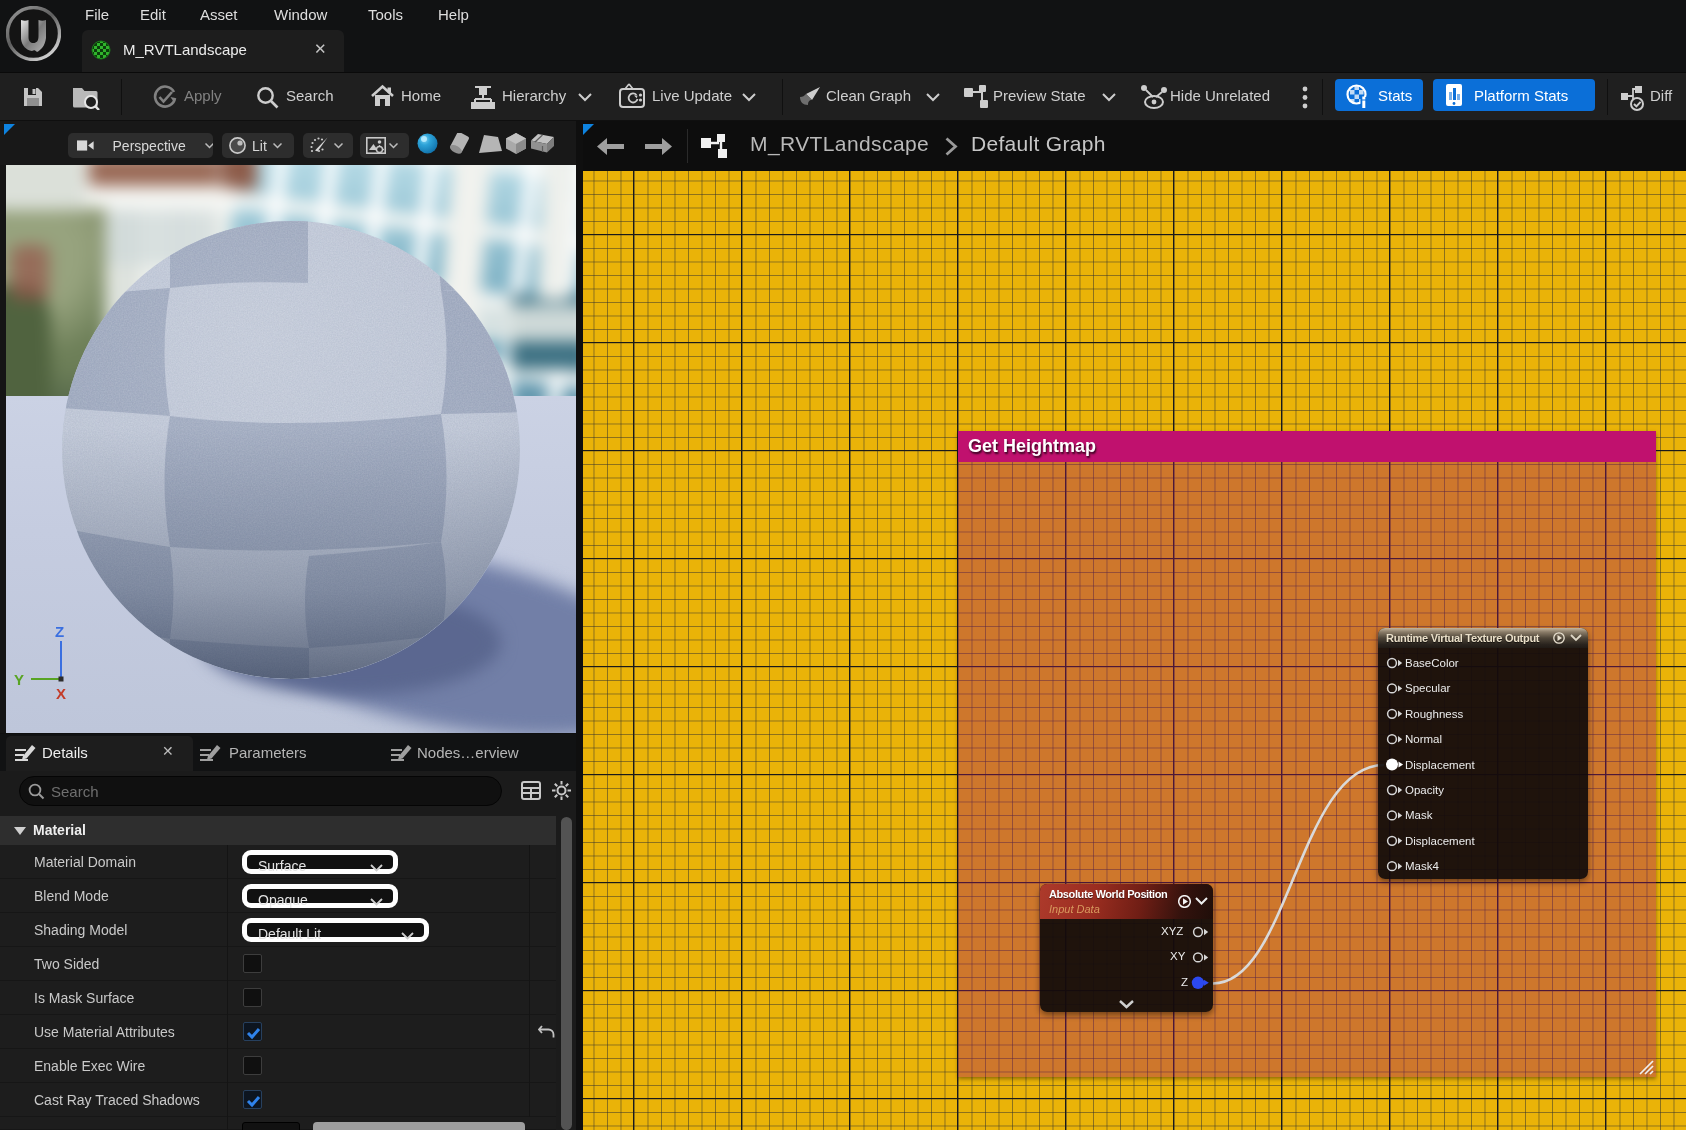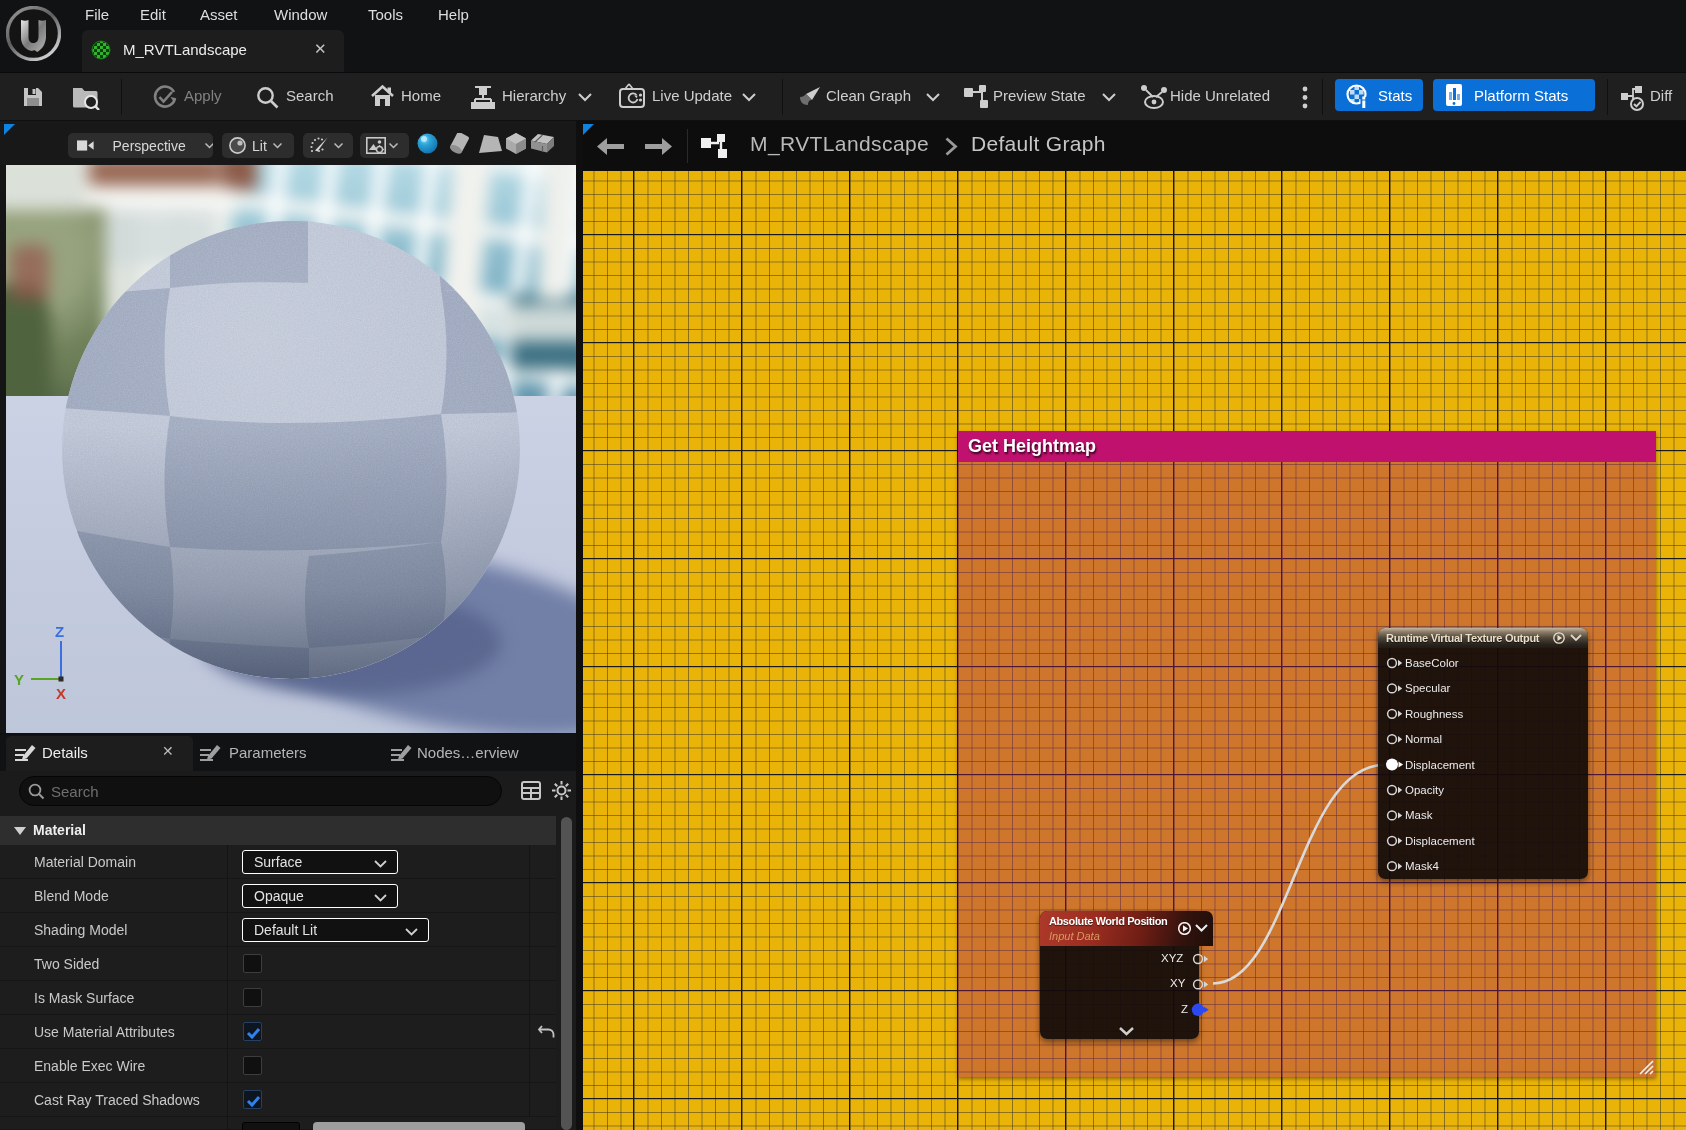--- a/index.html
+++ b/index.html
@@ -33,22 +33,22 @@
 #dtab1 { position:absolute; left:6px; top:2px; width:187px; height:35px; background:#1d1d1d; border-radius:5px 5px 0 0;}
 #dsearchrow { position:absolute; left:0; top:37px; width:576px; height:45px; background:#1b1b1b; }
 #dsearch { position:absolute; left:19px; top:5px; width:483px; height:30px; background:#101010;
   border:1px solid #050505; border-radius:15px; }
 #dbody { position:absolute; left:0; top:82px; width:576px; height:314px; background:#1b1b1b; }
 #dcat { position:absolute; left:0; top:0; width:556px; height:29px; background:#2e2e2e; }
 .drow { position:absolute; left:0; width:556px; height:34px; background:#1d1d1d; border-bottom:1px solid #161616; }
 .dlabel { position:absolute; left:34px; top:9px; color:#c9c9c9; font-size:14px; }
 .dvaldiv { position:absolute; left:227px; top:0; width:1px; height:34px; background:#141414; }
 .dvaldiv2 { position:absolute; left:529px; top:0; width:1px; height:34px; background:#141414; }
-.ddrop { position:absolute; left:242px; top:5px; height:24px; background:#111111; border:1px solid #ffffff;
-  border-radius:3px; color:#e3e3e3; font-size:14px; }
+.ddrop { position:absolute; left:242px; top:5px; height:24px; background:#111111; border:5px solid #ffffff;
+  border-radius:9px; color:#e3e3e3; font-size:14px; }
 .dcheck { position:absolute; left:243px; top:7px; width:19px; height:19px; background:#101010;
   border:1px solid #3d3d3d; border-radius:2px; }
 .dcheckon { position:absolute; left:243px; top:7px; width:19px; height:19px; background:#0d1520;
   border:1px solid #27405e; border-radius:2px; }
 
 
 #graph { left:583px; top:121px; width:1103px; height:1009px; background:#0d0d0d; }
 #gheader { position:absolute; left:0; top:0; width:1103px; height:50px; background:#0d0d0d; }
 #gcanvas { position:absolute; left:0; top:50px; width:1103px; height:959px; background-color:#eab308;
   overflow:hidden; }
@@ -57,21 +57,21 @@
   background:rgba(160,21,106,0.38); box-shadow:0 2px 4px rgba(0,0,0,0.4); }
 #commenthdr { position:absolute; left:0; top:0; width:698px; height:31px; background:#c0116e;
   color:#fff; font-weight:bold; font-size:18px; line-height:31px; padding-left:10px;
   text-shadow:1px 2px 2px rgba(0,0,0,0.75); }
 
 .node { position:absolute; border-radius:7px; background:rgba(16,11,10,0.92);
   box-shadow:0 3px 6px rgba(0,0,0,0.45);padding-left:32px; }
 #rvtnode { left:795px; top:457px; width:210px; height:251px; }
 #rvthdr { position:absolute; left:0; top:0; width:210px; height:20px; border-radius:7px 7px 0 0;
   background:linear-gradient(to bottom, #c4b69f 0%, #8a7c68 20%, #4e4538 50%, #2a241e 82%, #201b16 100%); }
-#awpnode { left:457px; top:740px; width:159px; height:128px; }
+#awpnode { left:457px; top:713px; width:173px; height:128px; }
 #awphdr { position:absolute; left:0; top:0; width:173px; height:35px; border-radius:7px 7px 0 0;
   background:linear-gradient(103deg, #ad3a2b 0%, #9a2d20 32%, #701e15 58%, #33120d 82%, #1f0e09 100%);
   overflow:hidden; }
 .pinlabel { position:absolute; color:#ebebeb; font-size:11.5px;text-align:right; }
 </style>
 </head>
 <body>
 <div id="app">
 
   <div class="abs" id="menubar">

